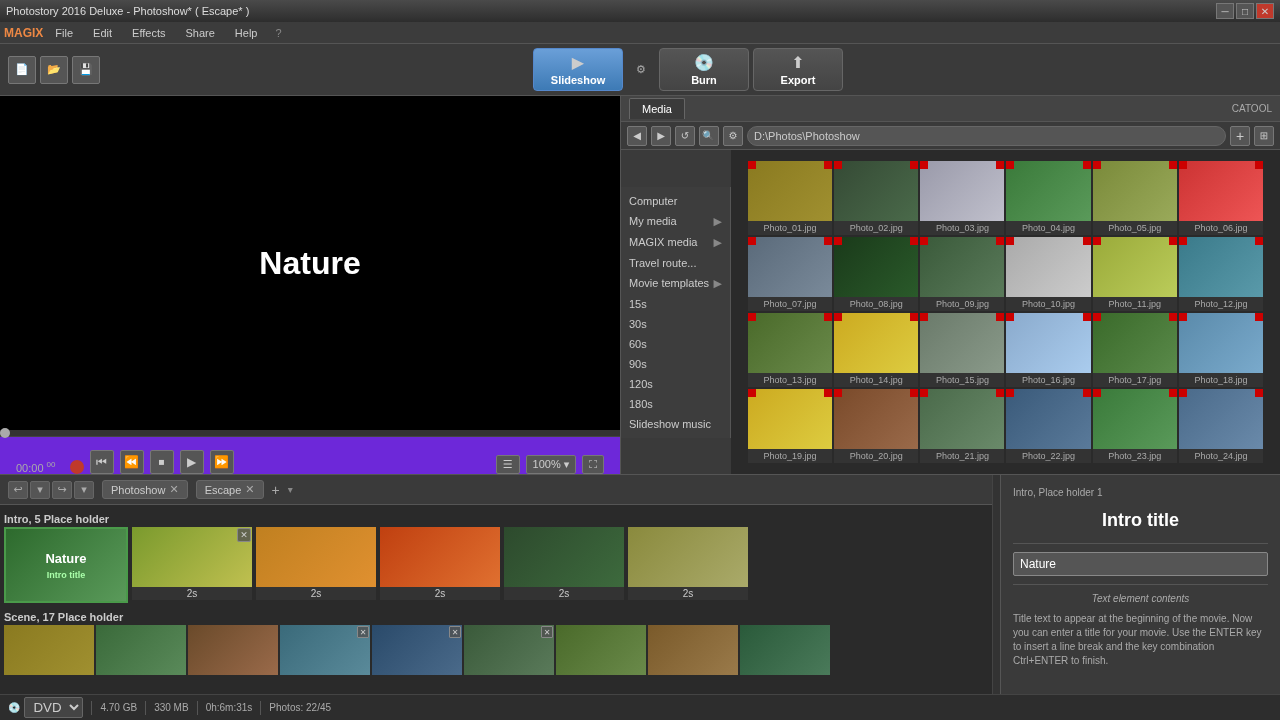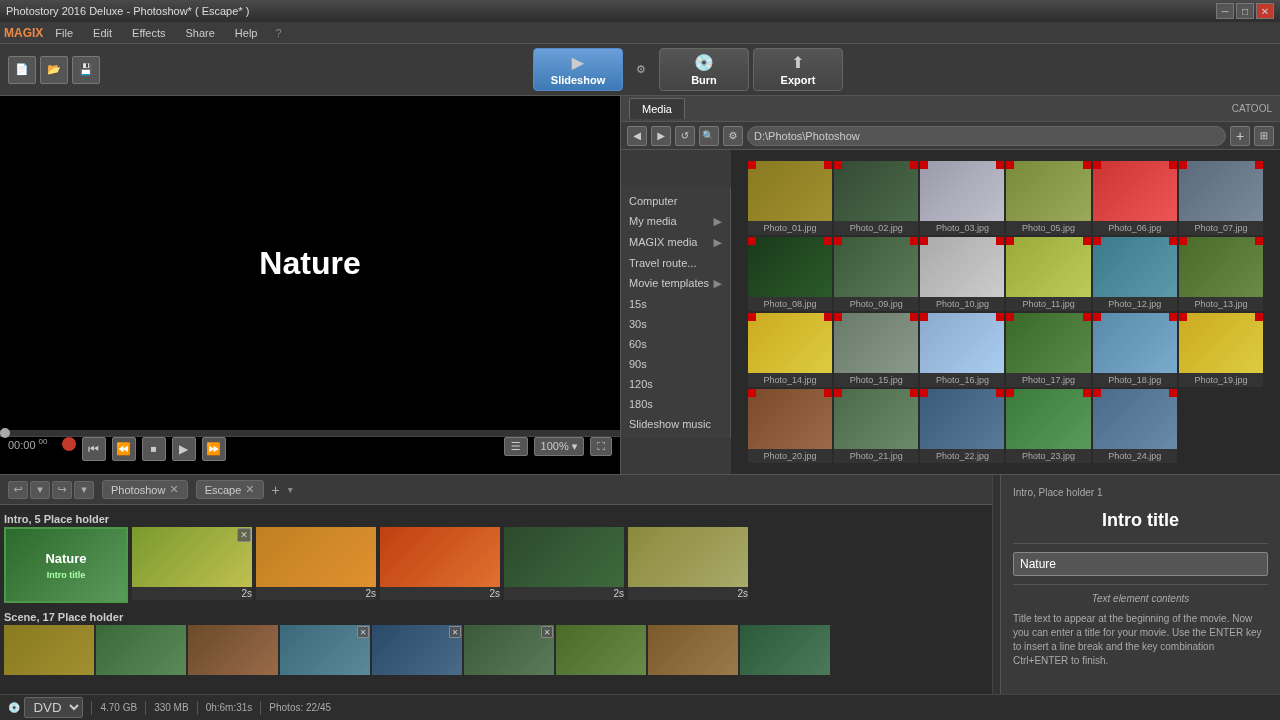--- a/index.html
+++ b/index.html
@@ -118,25 +118,25 @@
     #preview-progress-thumb {
       width: 10px; height: 10px;
       background: #aaa;
       border-radius: 50%;
       position: absolute;
       left: 0; top: -2px;
     }
 
     
     #transport {
-      background: #000000;
+      background: #6d28d9;
       height: 38px;
       display: flex;
-      align-items: flex-start;
-      padding: 0 8px;
+      align-items: flex-end;
+      padding: 0 16px;
       gap: 6px;
       border-top: 1px solid #444;
     }
     .time-display { color: #aaa; font-size: 11px; margin-right: 8px; }
     .rec-btn { width: 14px; height: 14px; background: #c0392b; border-radius: 50%; }
     .transport-btn {
       width: 24px; height: 24px;
       background: #555;
       border: 1px solid #777;
       border-radius: 2px;
@@ -342,21 +342,21 @@
     }
     .clip-thumb-nature {
       background: linear-gradient(135deg, #2d6a2d, #5a9a5a);
       color: white;
       font-size: 13px;
       font-weight: bold;
     }
     .clip-duration {
       font-size: 10px;
       color: #ccc;
-      text-align: right;
+      text-align: center;
       background: #333;
       padding: 1px 0;
     }
     .clip-close {
       position: absolute;
       top: 1px; right: 1px;
       width: 14px; height: 14px;
       background: rgba(80,80,80,0.8);
       border: 1px solid #888;
       color: #ccc;
@@ -645,20 +645,27 @@
           <div class="photo-label">Photo_02.jpg</div>
         </div>
         <div class="photo-thumb">
           <div class="photo-thumb-bg c3">
               <div class="photo-corner tl"></div>
               <div class="photo-corner tr"></div>
             </div>
           <div class="photo-label">Photo_03.jpg</div>
         </div>
         <div class="photo-thumb">
+          <div class="photo-thumb-bg c4">
+              <div class="photo-corner tl"></div>
+              <div class="photo-corner tr"></div>
+            </div>
+          <div class="photo-label">Photo_04.jpg</div>
+        </div>
+        <div class="photo-thumb">
           <div class="photo-thumb-bg c5">
               <div class="photo-corner tl"></div>
               <div class="photo-corner tr"></div>
             </div>
           <div class="photo-label">Photo_05.jpg</div>
         </div>
         <div class="photo-thumb">
           <div class="photo-thumb-bg c6">
               <div class="photo-corner tl"></div>
               <div class="photo-corner tr"></div>

